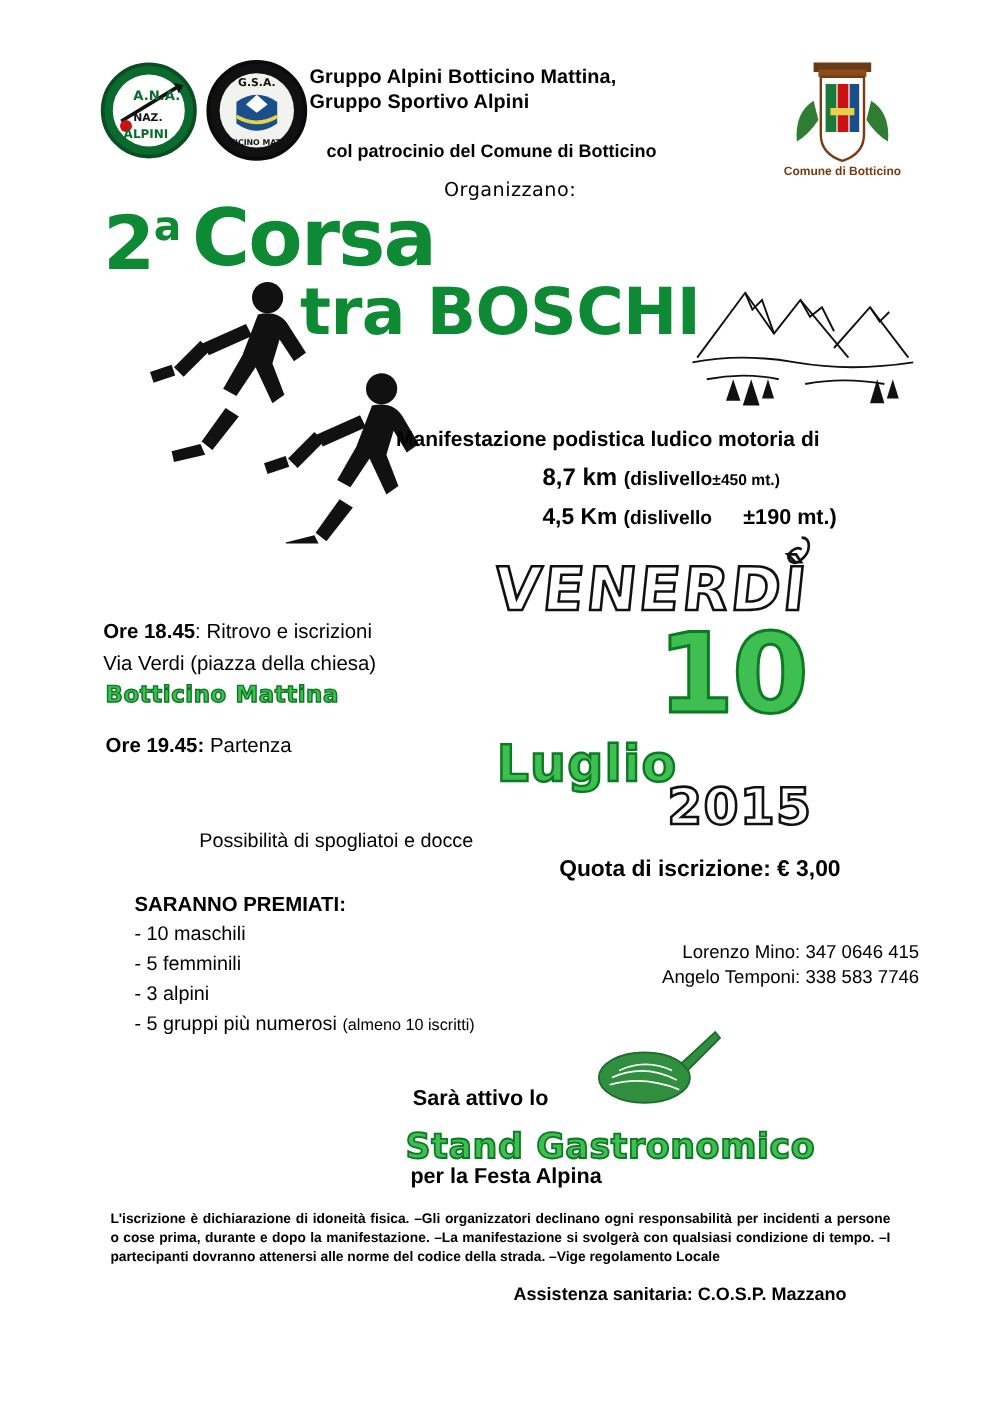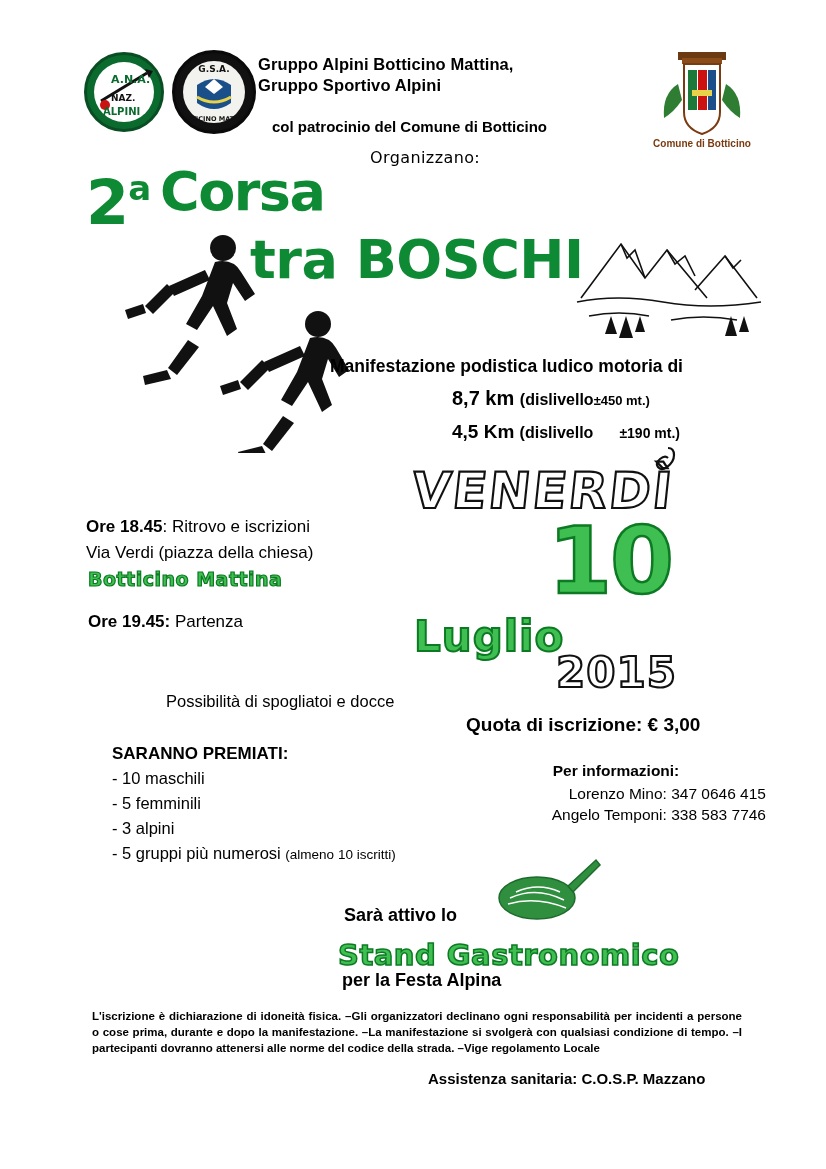--- a/index.html
+++ b/index.html
@@ -105,21 +105,21 @@
     letter-spacing: -1px;
   }
   .t-2a sup {
     font-size: 34px;
     vertical-align: 24px;
   }
   .t-corsa {
     position: absolute;
     left: 160px;
     top: 160px;
-    font-size: 54px;
+    font-size: 66px;
     font-weight: bold;
     color: #0f8a34;
     font-family: "DejaVu Sans", sans-serif;
     letter-spacing: -1.5px;
   }
   .t-tra-boschi {
     position: absolute;
     left: 250px;
     top: 228px;
     font-size: 54px;
@@ -171,21 +171,21 @@
   .dist1 .sub { font-size: 16px; }
   .dist1 .tiny { font-size: 13px; }
   .dist2 {
     position: absolute;
     left: 452px;
     top: 421px;
     font-size: 19px;
     font-weight: bold;
   }
   .dist2 .sub { font-size: 16px; }
-  .dist2 .tiny { font-size: 14px; padding-left: 26px; }
+  .dist2 .tiny { font-size: 18px; padding-left: 26px; }
 
   
   .venerdi {
     position: absolute;
     left: 412px;
     top: 462px;
     font-size: 50px;
     font-weight: bold;
     font-family: "DejaVu Sans", sans-serif;
     color: #ffffff;
@@ -522,21 +522,20 @@
     </div>
     <div>
       <span>- 5 gruppi più numerosi</span>
       <span class="small">(almeno 10 iscritti)</span>
     </div>
   </div>
 
   <div class="quota">
     <span class="reg">Quota di iscrizione</span><span>: € 3,00</span>
   </div>
-  <div class="info-title">Per informazioni:</div>
   <div class="info-lines">
     <div>Lorenzo Mino: 347 0646 415</div>
     <div>Angelo Temponi: 338 583 7746</div>
   </div>
 
   <div class="pan-icon">
     <svg width="110" height="78" viewBox="0 0 110 78">
       <g fill="#2f8f3f" stroke="#1d6b2c" stroke-width="1.5">
         <ellipse cx="45" cy="46" rx="38" ry="21"></ellipse>
         <path d="M76 34 l28 -26 4 5 -27 27 z"></path>

